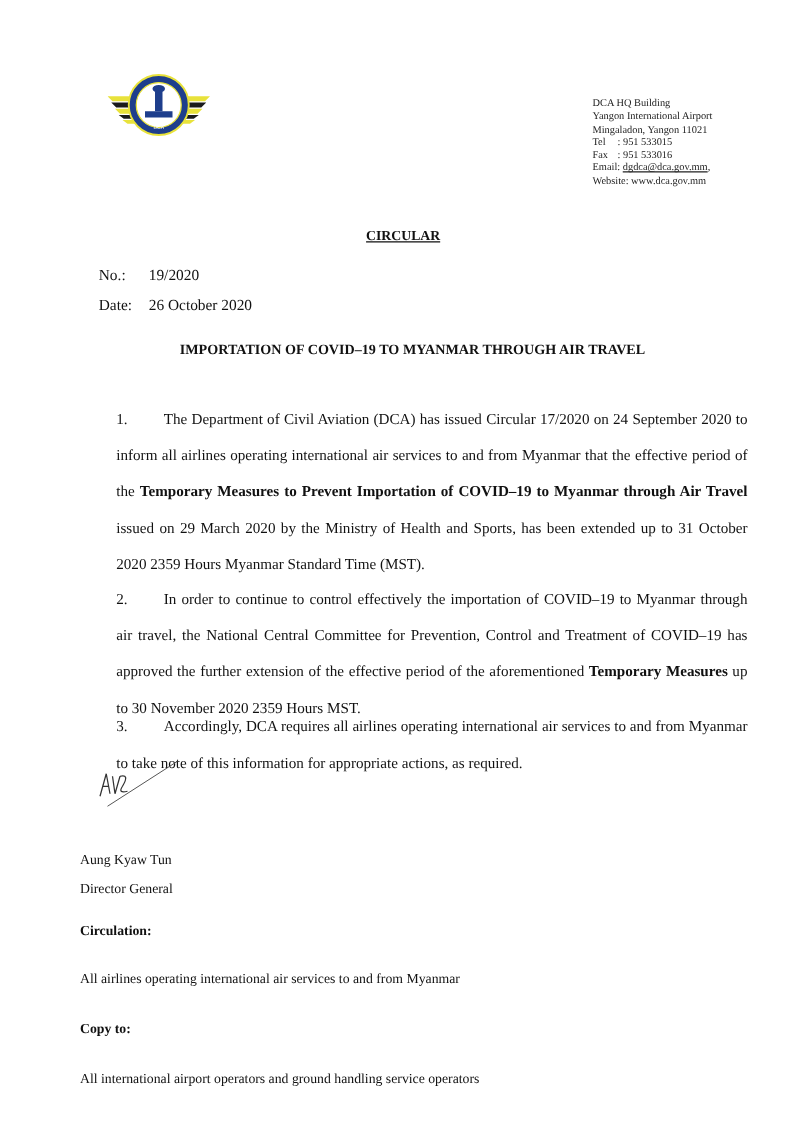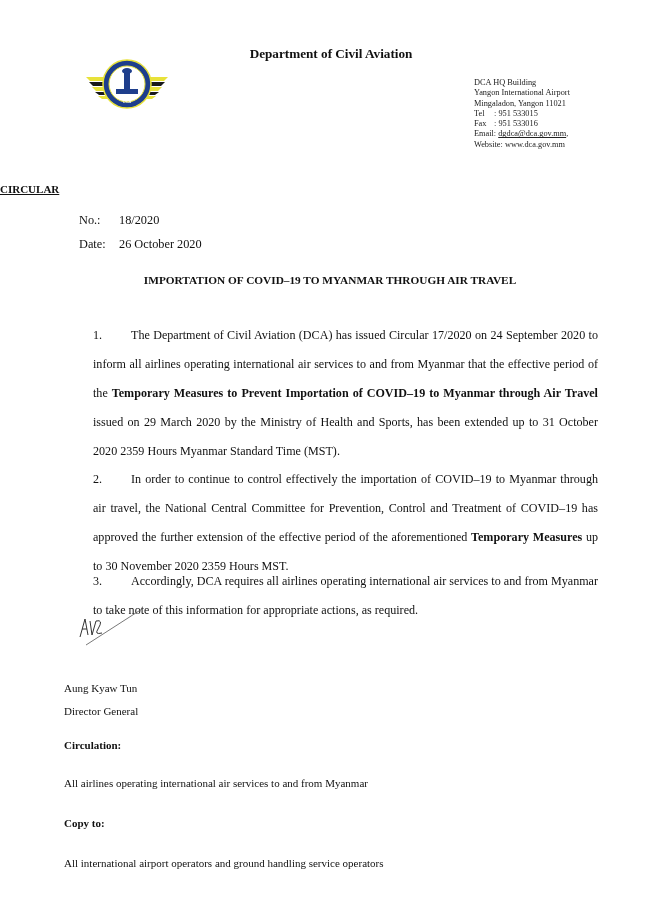--- a/index.html
+++ b/index.html
@@ -6,21 +6,21 @@
   body { width: 645px; height: 912px; position: relative; overflow: hidden; color: #111; }
   .sans { font-family: Liberation Serif, serif; margin-top: 32px; }
   .serif { font-family: "Liberation Serif", "DejaVu Serif", serif; }
 
   #logo { position: absolute; left: 86px; top: 55px; width: 82px; height: 58px; }
 
   .header-center { position: absolute; left: 196px; top: 44px; width: 270px; text-align: center; font-weight: bold; font-size: 13.2px; line-height: 20.5px; }
   .header-contact { position: absolute; left: 474px; top: 46px; font-size: 8.3px; line-height: 10.3px; color: #222; }
   .header-contact .email-link { text-decoration: underline; }
 
-  .circular-title { position: absolute; left: 0; width: 645px; top: 151px; text-align: left; font-weight: bold; font-size: 11px; text-decoration: underline; }
+  .circular-title { position: absolute; left: 0; width: 645px; top: 151px; text-align: center; font-weight: bold; font-size: 11px; text-decoration: underline; }
 
   .meta { position: absolute; left: 79px; font-size: 12.3px; }
   .meta .lbl { display: inline-block; width: 40px; }
 
   .doc-title { position: absolute; left: 100px; width: 460px; top: 237px; text-align: center; font-weight: bold; font-size: 11.3px; line-height: 23.5px; }
 
   .para { position: absolute; left: 93px; width: 505px; font-size: 12.1px; line-height: 29px; text-align: justify; }
   .para .num { display: inline-block; width: 38px; }
 
   #signature { position: absolute; left: 76px; top: 607px; width: 70px; height: 40px; }
@@ -50,37 +50,36 @@
   <circle cx="41" cy="29" r="18" fill="#ffffff"></circle>
   <circle cx="41" cy="29" r="18" fill="none" stroke="#e8e23a" stroke-width="1"></circle>
 
   <rect x="38" y="18" width="6" height="16" fill="#1e3e8c"></rect>
   <ellipse cx="41" cy="16" rx="5" ry="3" fill="#1e3e8c"></ellipse>
   <rect x="30" y="34" width="22" height="5" fill="#1e3e8c"></rect>
   <text x="41" y="48" font-size="4" fill="#ffffff" text-anchor="middle" font-family="Liberation Sans, sans-serif">DCA</text>
 </svg>
 
 <div class="header-center serif">
-  <div>Department of Civil Aviation</div>
 </div>
 
 <div class="header-contact sans">
   <div>DCA HQ Building</div>
   <div>Yangon International Airport</div>
   <div>Mingaladon, Yangon 11021</div>
   <div><span style="display:inline-block;width:20px">Tel</span><span>: 951 533015</span></div>
   <div><span style="display:inline-block;width:20px">Fax</span><span>: 951 533016</span></div>
   <div><span>Email:</span> <span class="email-link">dgdca@dca.gov.mm</span><span>,</span></div>
   <div>Website: www.dca.gov.mm</div>
 </div>
 
 <div class="circular-title sans">CIRCULAR</div>
 
 <div class="meta sans" style="top:181px;">
-  <span class="lbl">No.:</span><span>18/2020</span>
+  <span class="lbl">No.:</span><span>19/2020</span>
 </div>
 <div class="meta sans" style="top:205px;">
   <span class="lbl">Date:</span><span>26 October 2020</span>
 </div>
 
 <div class="doc-title sans">
   <div>IMPORTATION OF COVID–19 TO MYANMAR THROUGH AIR TRAVEL</div>
 </div>
 
 <div class="para sans" style="top:289px;">

